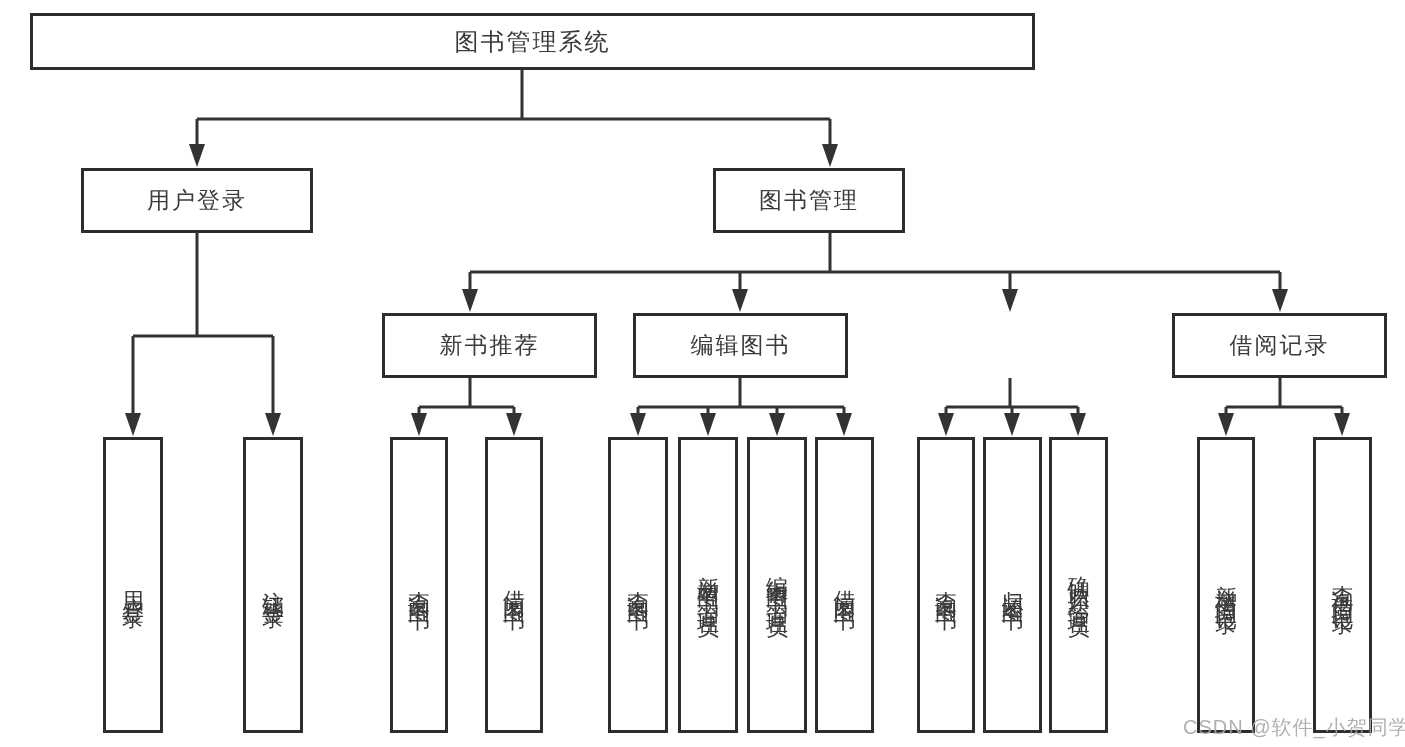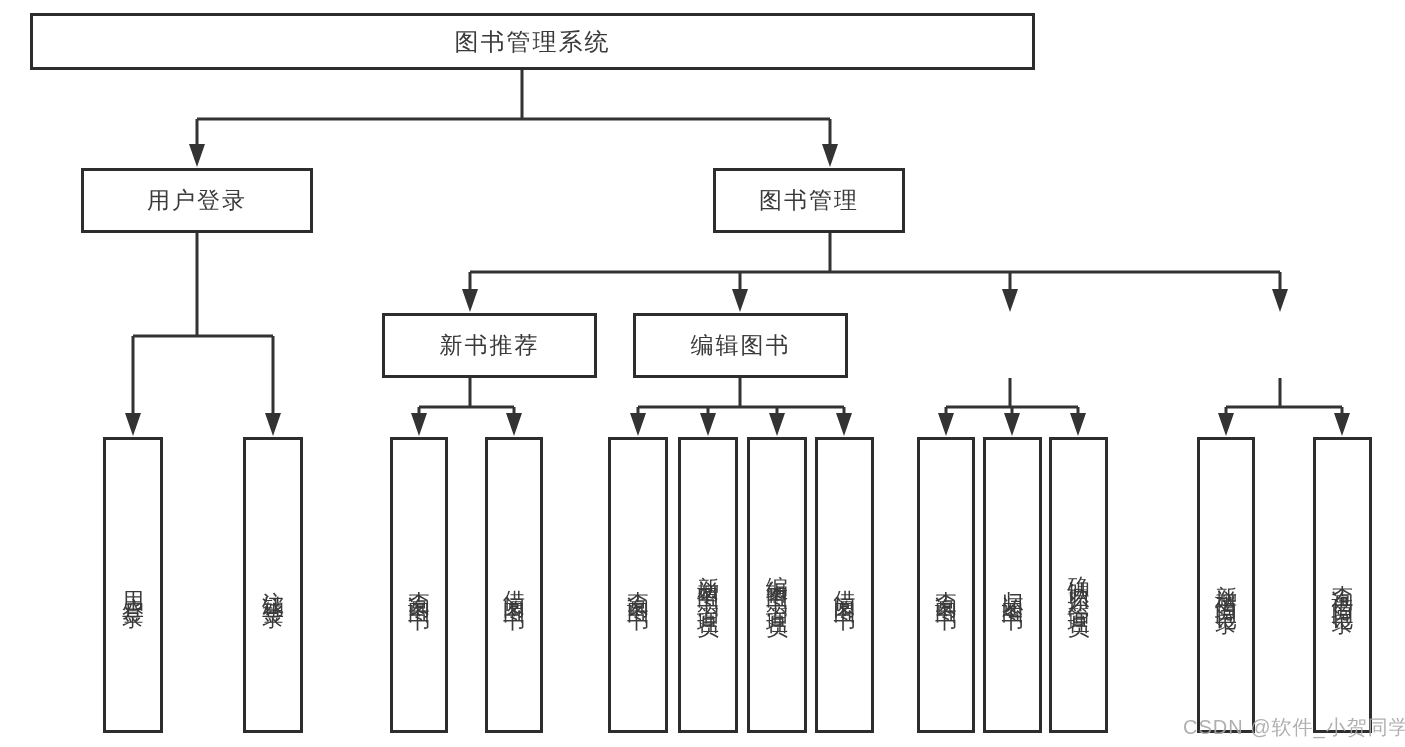--- a/index.html
+++ b/index.html
@@ -146,20 +146,21 @@
     </g>
   </svg>
 
   <div class="node n-root">图书管理系统</div>
 
   <div class="node n-l2 n-userlogin">用户登录</div>
   <div class="node n-l2 n-bookmgmt">图书管理</div>
 
   <div class="node n-l3 n-newbook">新书推荐</div>
   <div class="node n-l3 n-bookborrow">编辑图书</div>
+  <div class="node n-l3 n-records">借阅记录</div>
 
   <div class="vnode v-ul1">
     <span class="vtext">用户登录</span>
   </div>
   <div class="vnode v-ul2">
     <span class="vtext">注销登录</span>
   </div>
 
   <div class="vnode v-nb1">
     <span class="vtext">查询图书</span>

